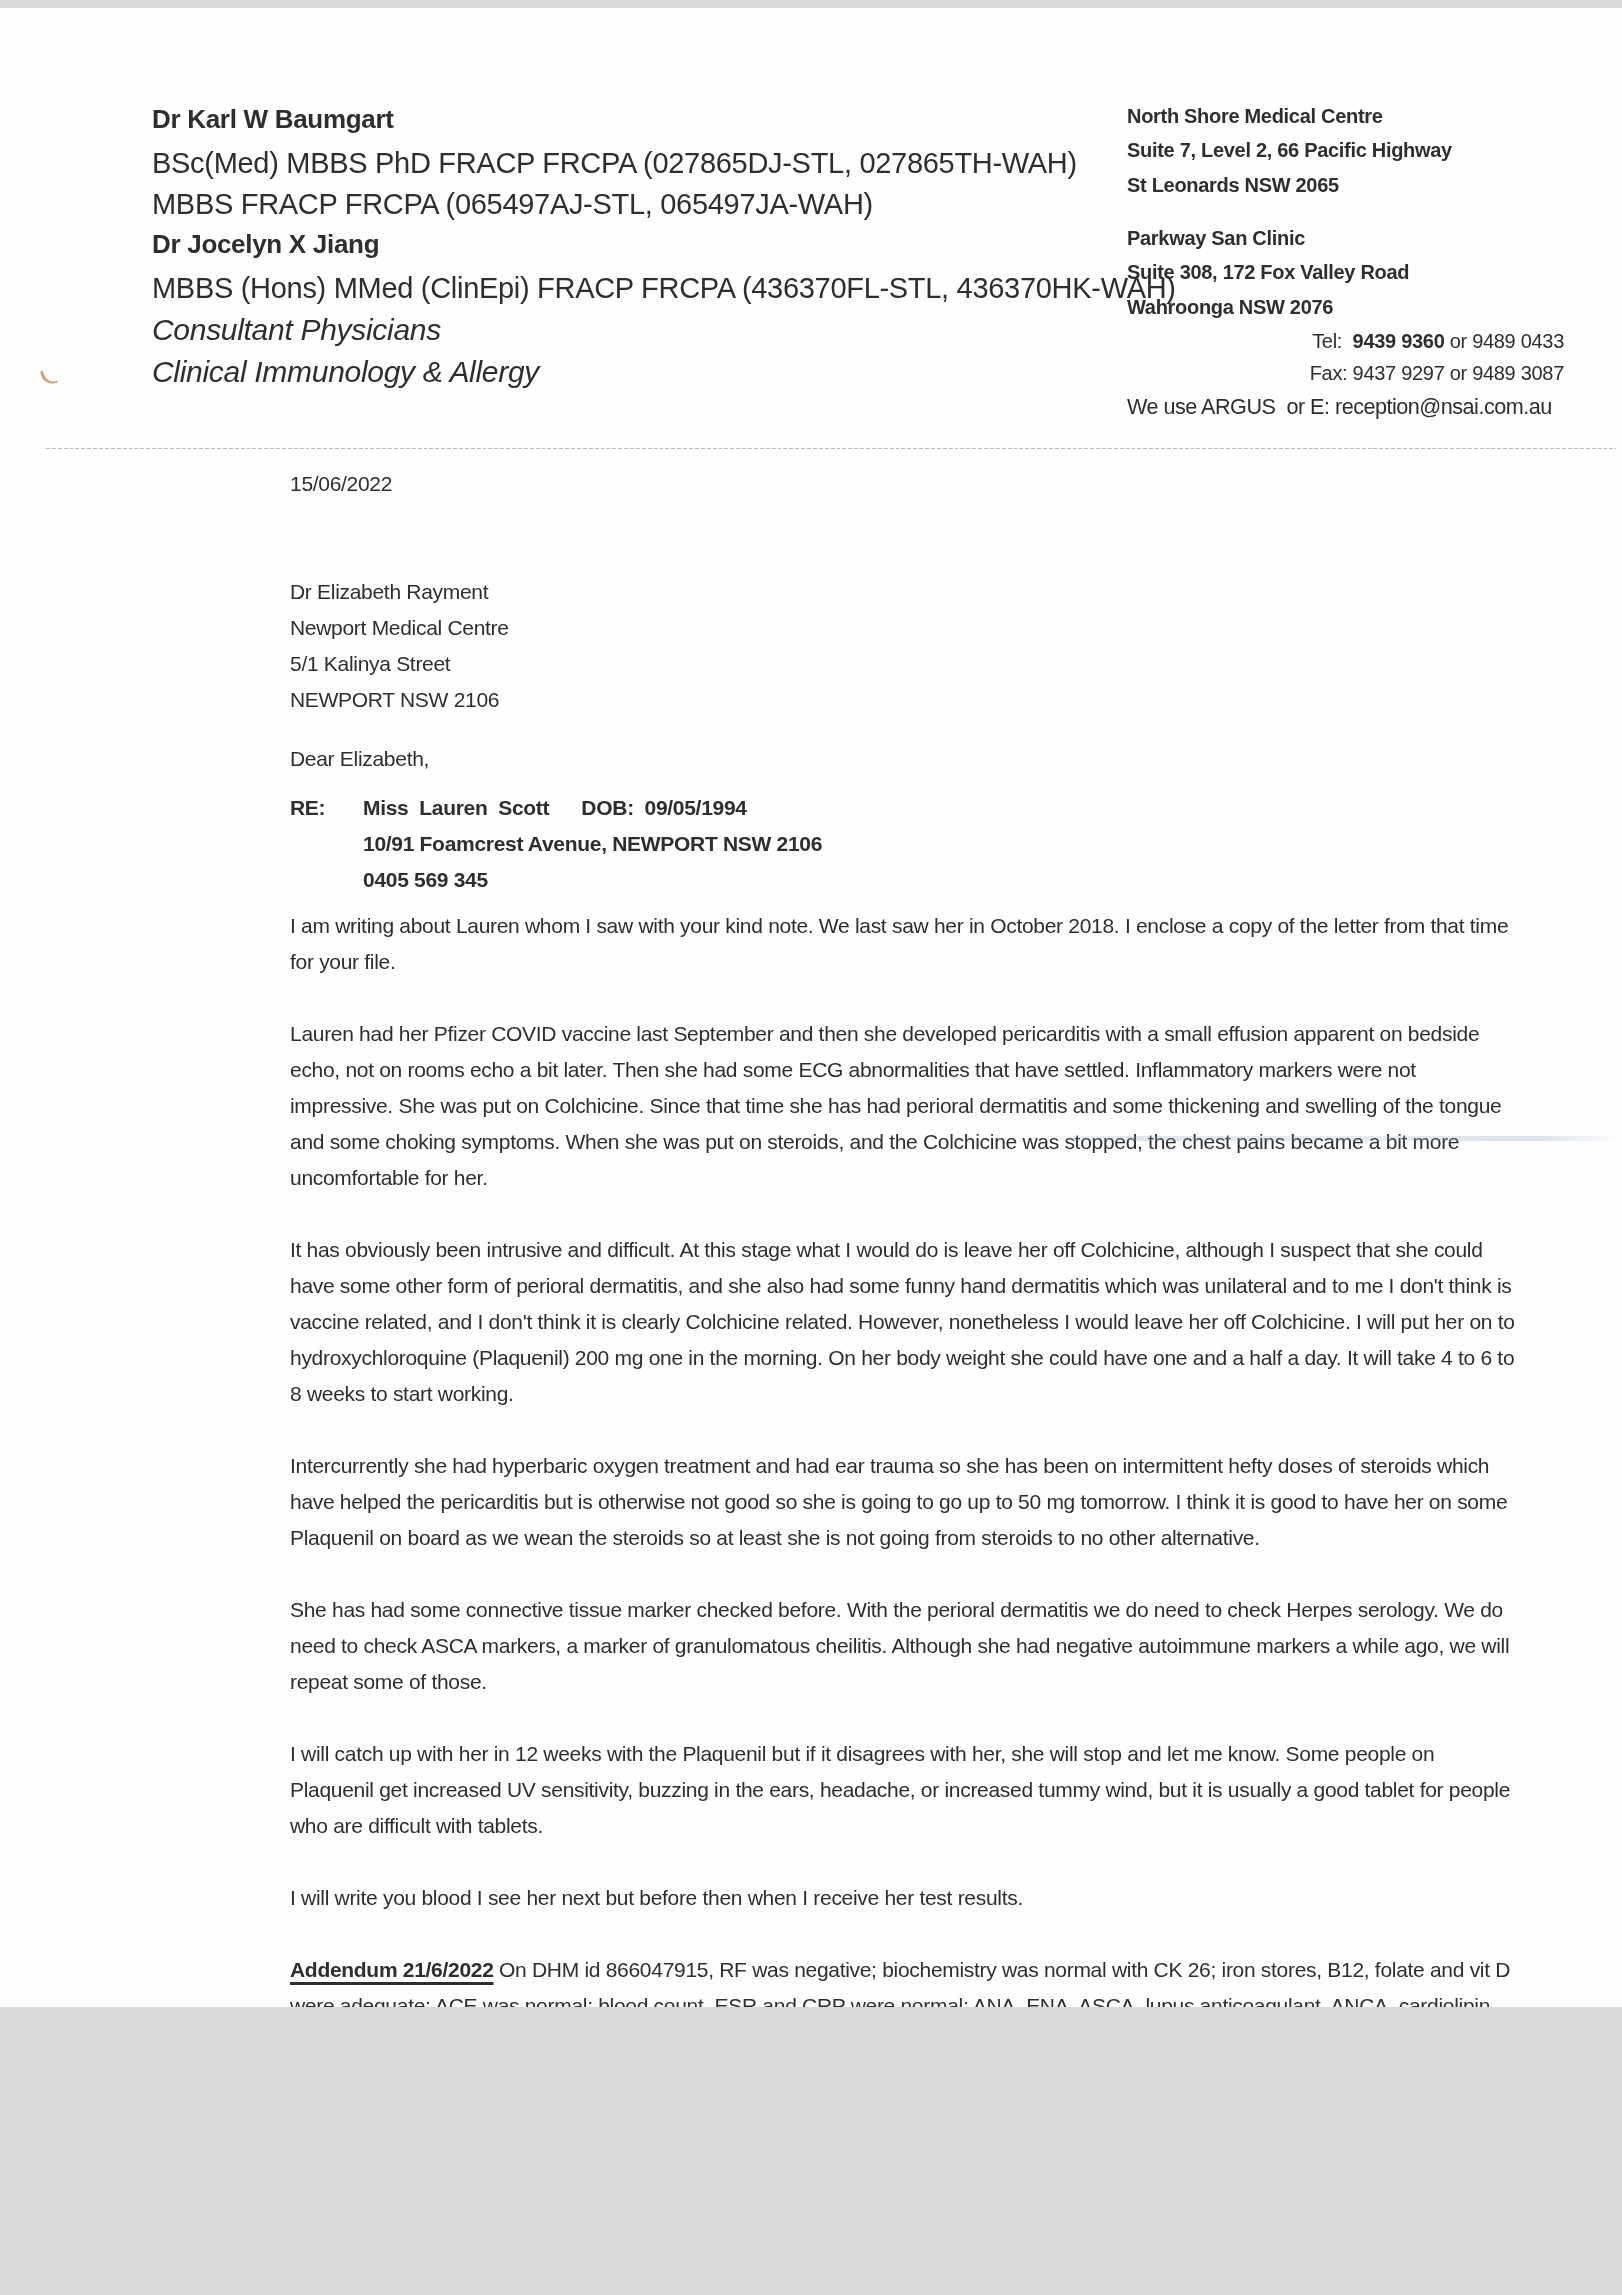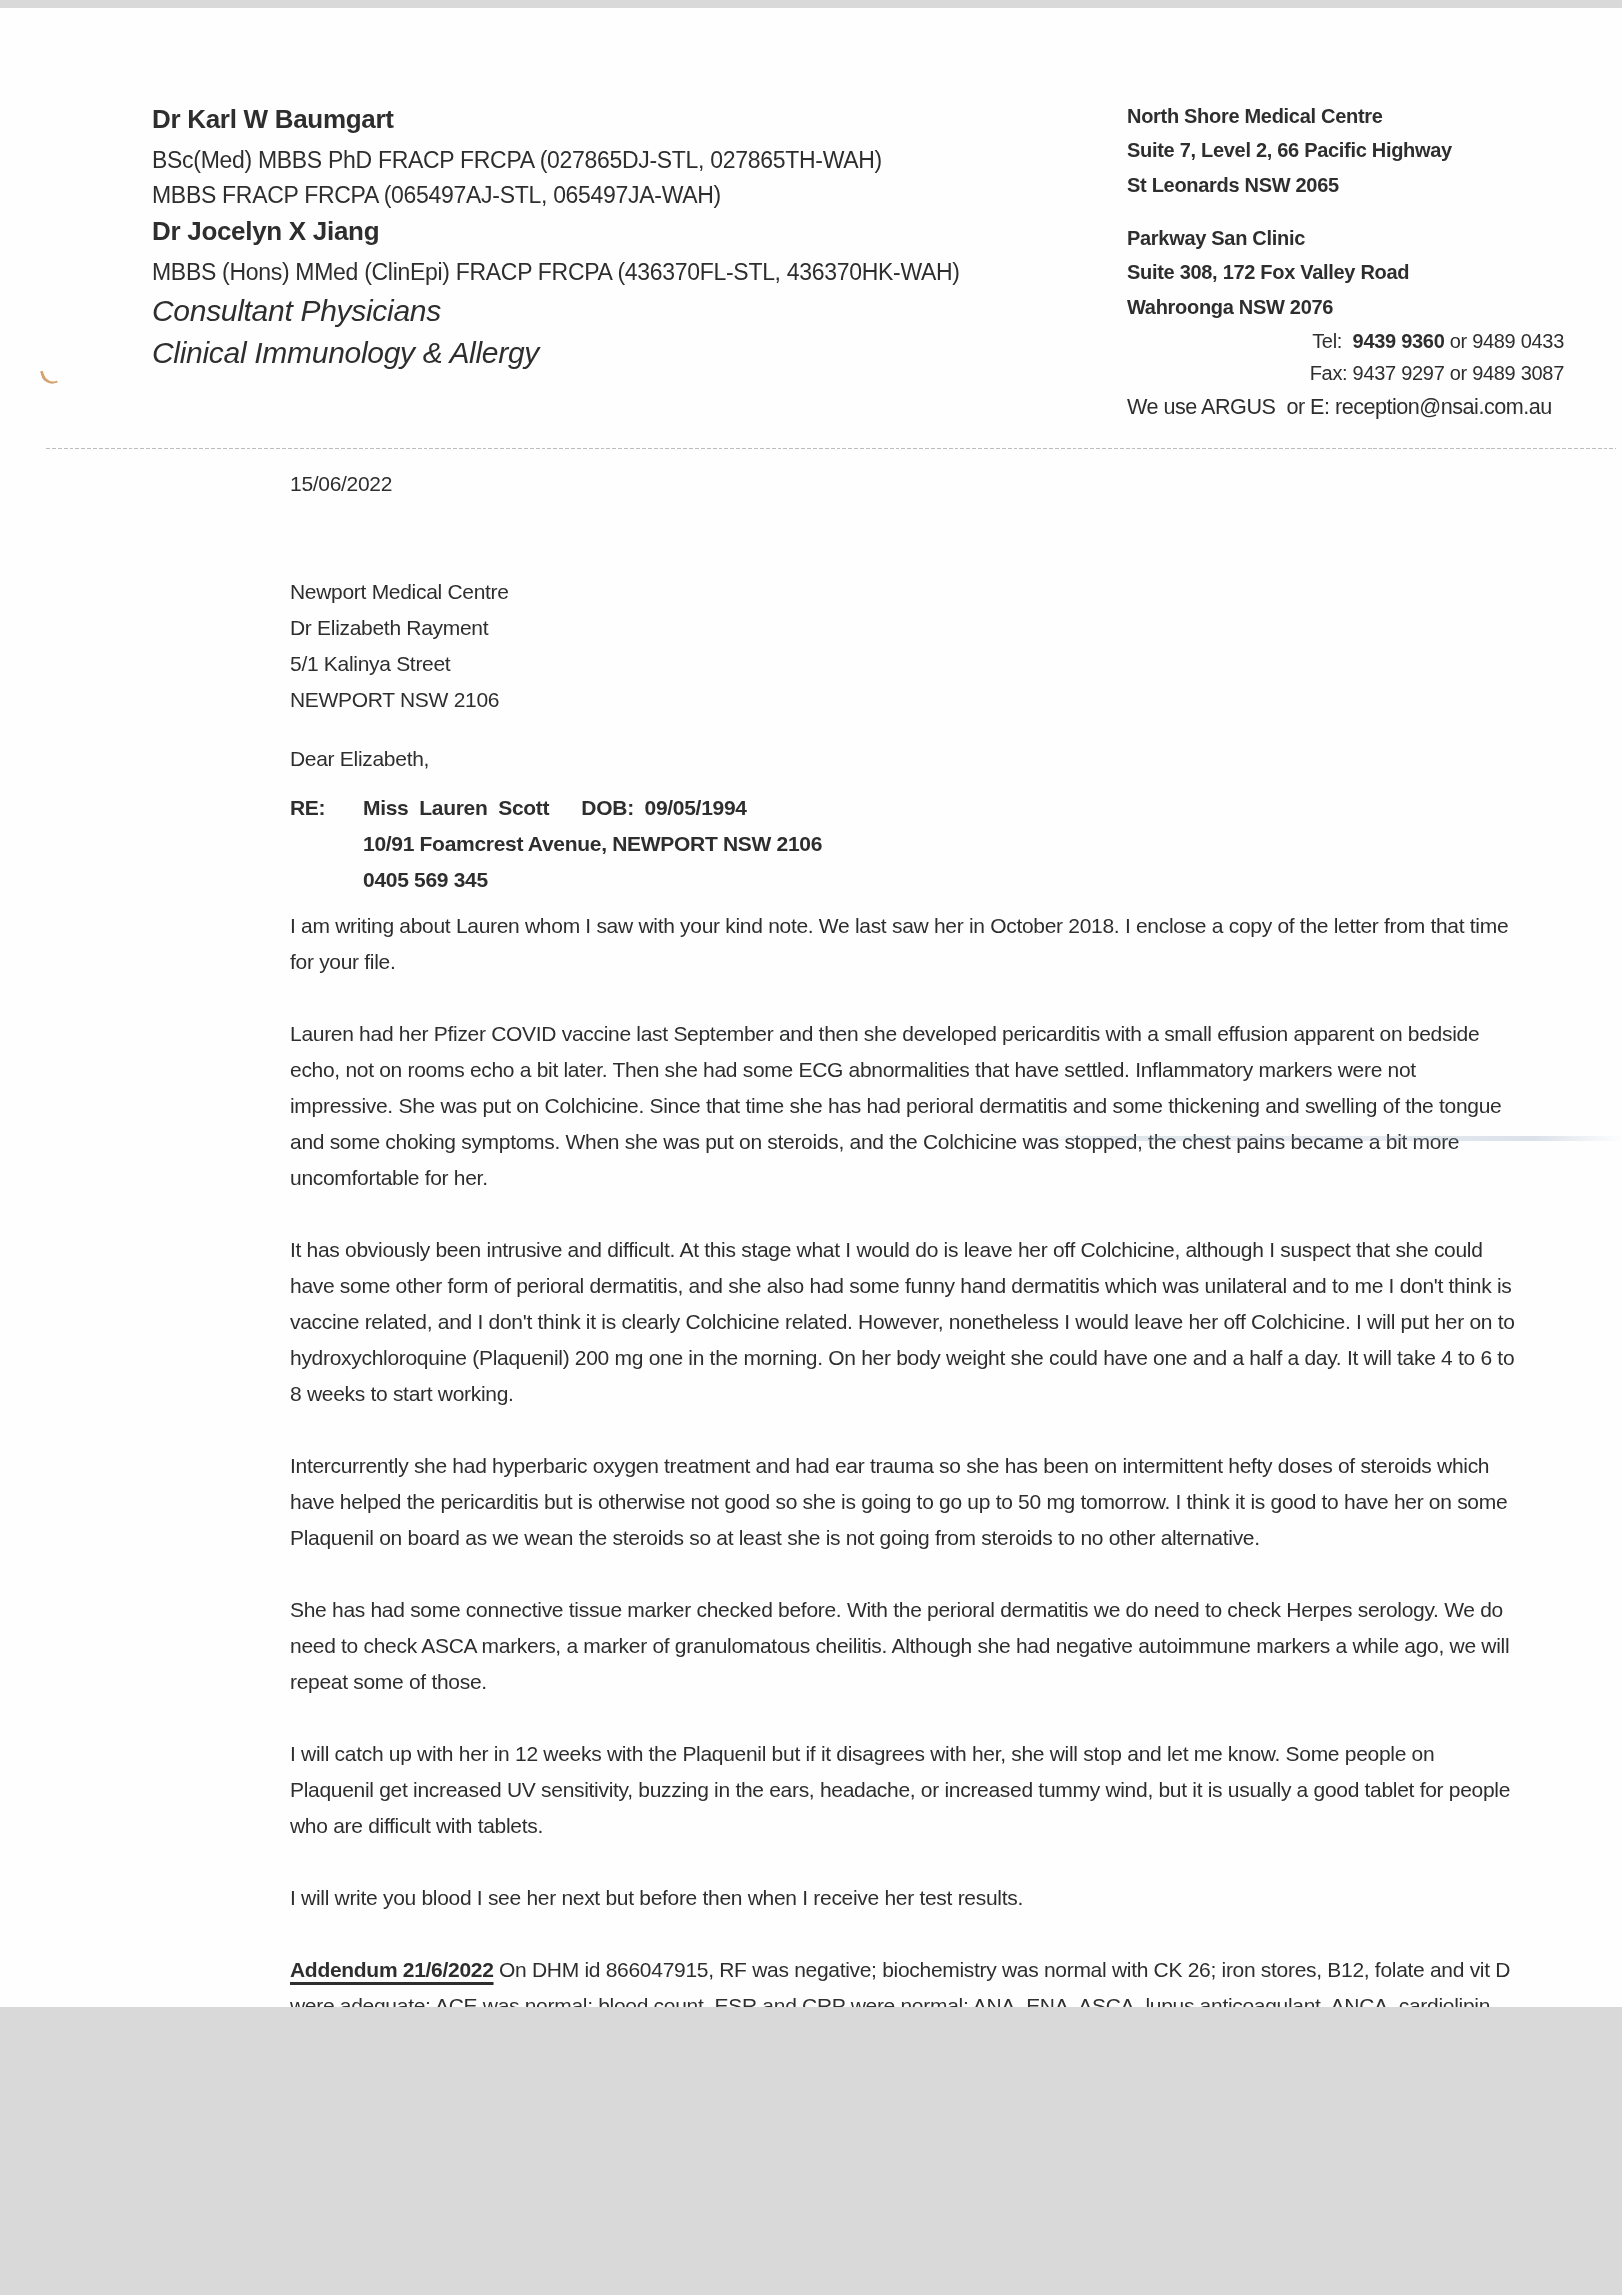--- a/index.html
+++ b/index.html
@@ -17,21 +17,21 @@
   }
 
   
   .lh-left {
     position: absolute;
     left: 152px;
     top: 97px;
     letter-spacing: -0.3px;
   }
   .ph-name  { font-size: 26px; font-weight: bold; line-height: 1.1; margin-bottom: 14.4px; }
-  .ph-quals { font-size: 23px; line-height: 1.05; margin-bottom: 10.5px; }
+  .ph-quals { font-size: 29px; line-height: 1.05; margin-bottom: 10.5px; }
   .role     { font-size: 30px; font-style: italic; line-height: 1.05; margin-bottom: 10.5px; }
 
   .lh-right {
     position: absolute;
     left: 1127px;
     top: 97px;
     width: 437px;
     font-size: 20px;
     letter-spacing: -0.3px;
   }
@@ -149,22 +149,22 @@
     <div class="contact-fax">Fax: 9437 9297 or 9489 3087</div>
     <div class="contact-argus">We use ARGUS  or E: reception@nsai.com.au</div>
   </div>
 
   <div class="rule" style="background: repeating-linear-gradient(90deg, rgb(154, 154, 154) 0px, rgb(154, 154, 154) 3.9px, transparent 3.9px, transparent 5.9px);"></div>
 
   <main class="body">
     <div class="date">15/06/2022</div>
 
     <div class="addressee">
+      <div>Dr Elizabeth Rayment</div>
       <div>Newport Medical Centre</div>
-      <div>Dr Elizabeth Rayment</div>
       <div>5/1 Kalinya Street</div>
       <div>NEWPORT NSW 2106</div>
     </div>
 
     <div class="salutation">Dear Elizabeth,</div>
 
     <div class="re-block">
       <div class="re-label">RE:</div>
       <div class="re-content">
         <div class="re-line1">Miss Lauren Scott   DOB: 09/05/1994</div>

